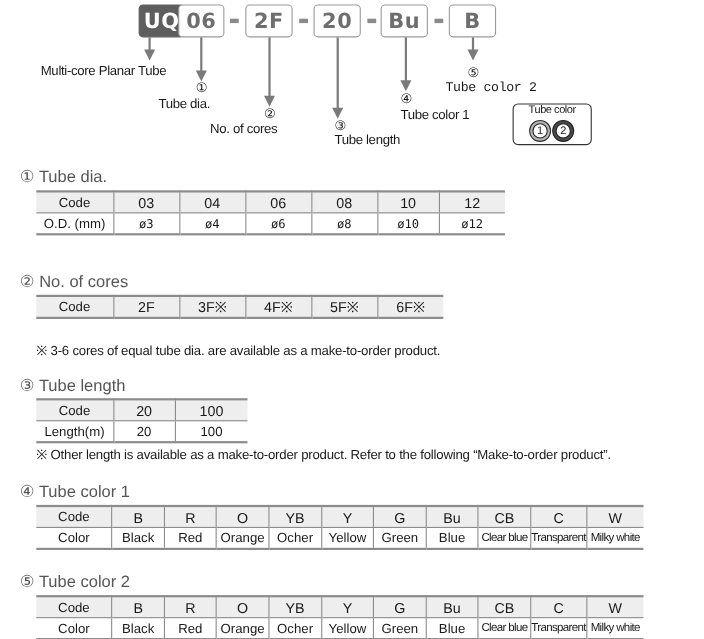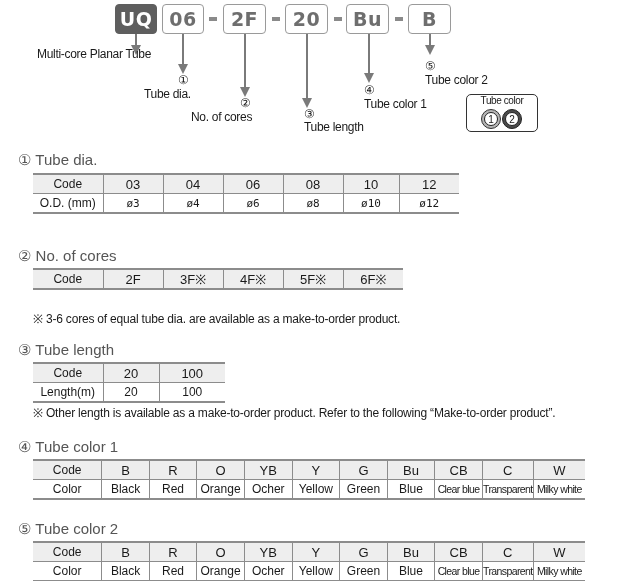--- a/index.html
+++ b/index.html
@@ -5,21 +5,21 @@
   html, body { margin:0; padding:0; background:#ffffff; }
   body { width:640px; height:581px; position:relative; overflow:hidden;
          font-family:"Liberation Sans", sans-serif; color:#1a1a1a; }
 
   
   .code-box { position:absolute; top:4px; height:30px; box-sizing:border-box;
               border:1px solid #9a9a9a; border-radius:4px; background:#fff;
               color:#6e6e6e; font-family:"DejaVu Sans", sans-serif; font-weight:bold;
               font-size:19px; display:flex; align-items:center; justify-content:center;
               letter-spacing:0.5px; }
-  .code-box.dark { background:#5e5e5e; border-color:#5e5e5e; color:#ffffff; }
+  .code-box.dark { background:#5e5e5e; border-color:#5e5e5e; color:#ffffff;margin-left:11px; }
   .dash { position:absolute; top:17px; width:8px; height:4px; background:#8a8a8a; }
 
   .vline { position:absolute; width:2px; background:#7a7a7a; }
   .arrowhead { position:absolute; width:0; height:0;
                border-left:5px solid transparent; border-right:5px solid transparent;
                border-top:10px solid #7a7a7a; }
   .lbl { position:absolute; font-size:12px; color:#1a1a1a; white-space:nowrap; letter-spacing:-0.3px; }
   .num { position:absolute; font-size:12px; color:#1a1a1a; }
 
   .tc-box { position:absolute; left:466px; top:94px; width:72px; height:38px;
@@ -73,36 +73,36 @@
 
   <div class="vline" style="left:306px;top:34px;height:68px;"></div>
   <div class="arrowhead" style="left:302px;top:98px;"></div>
 
   <div class="vline" style="left:368px;top:34px;height:43px;"></div>
   <div class="arrowhead" style="left:364px;top:73px;"></div>
 
   <div class="vline" style="left:429px;top:34px;height:13px;"></div>
   <div class="arrowhead" style="left:425px;top:45px;"></div>
 
-  <div class="lbl" style="left:37px;top:47px;">Multi-core Planar Tube</div>
+  <div class="lbl" style="left:37px;top:57px;">Multi-core Planar Tube</div>
 
   <div class="num" style="left:178px;top:73px;">①</div>
   <div class="lbl" style="left:144px;top:87px;">Tube dia.</div>
 
   <div class="num" style="left:240px;top:96px;">②</div>
   <div class="lbl" style="left:191px;top:110px;">No. of cores</div>
 
   <div class="num" style="left:304px;top:107px;">③</div>
   <div class="lbl" style="left:304px;top:120px;">Tube length</div>
 
   <div class="num" style="left:364px;top:83px;">④</div>
   <div class="lbl" style="left:364px;top:97px;">Tube color 1</div>
 
   <div class="num" style="left:425px;top:59px;">⑤</div>
-  <div class="lbl" style="left:425px;top:73px;">Tube color 2</div>
+  <div class="lbl" style="left:405px;top:73px;font-family:Liberation Mono, monospace;">Tube color 2</div>
 
   <div class="tc-box">
     <div class="tc-title">Tube color</div>
     <div class="tc-ring" style="left:14px;background:#b5b5b5;border:1px solid #333;">
       <div class="inner">1</div>
     </div>
     <div class="tc-ring" style="left:35px;background:#4a4a4a;border:1px solid #222;">
       <div class="inner">2</div>
     </div>
   </div>

